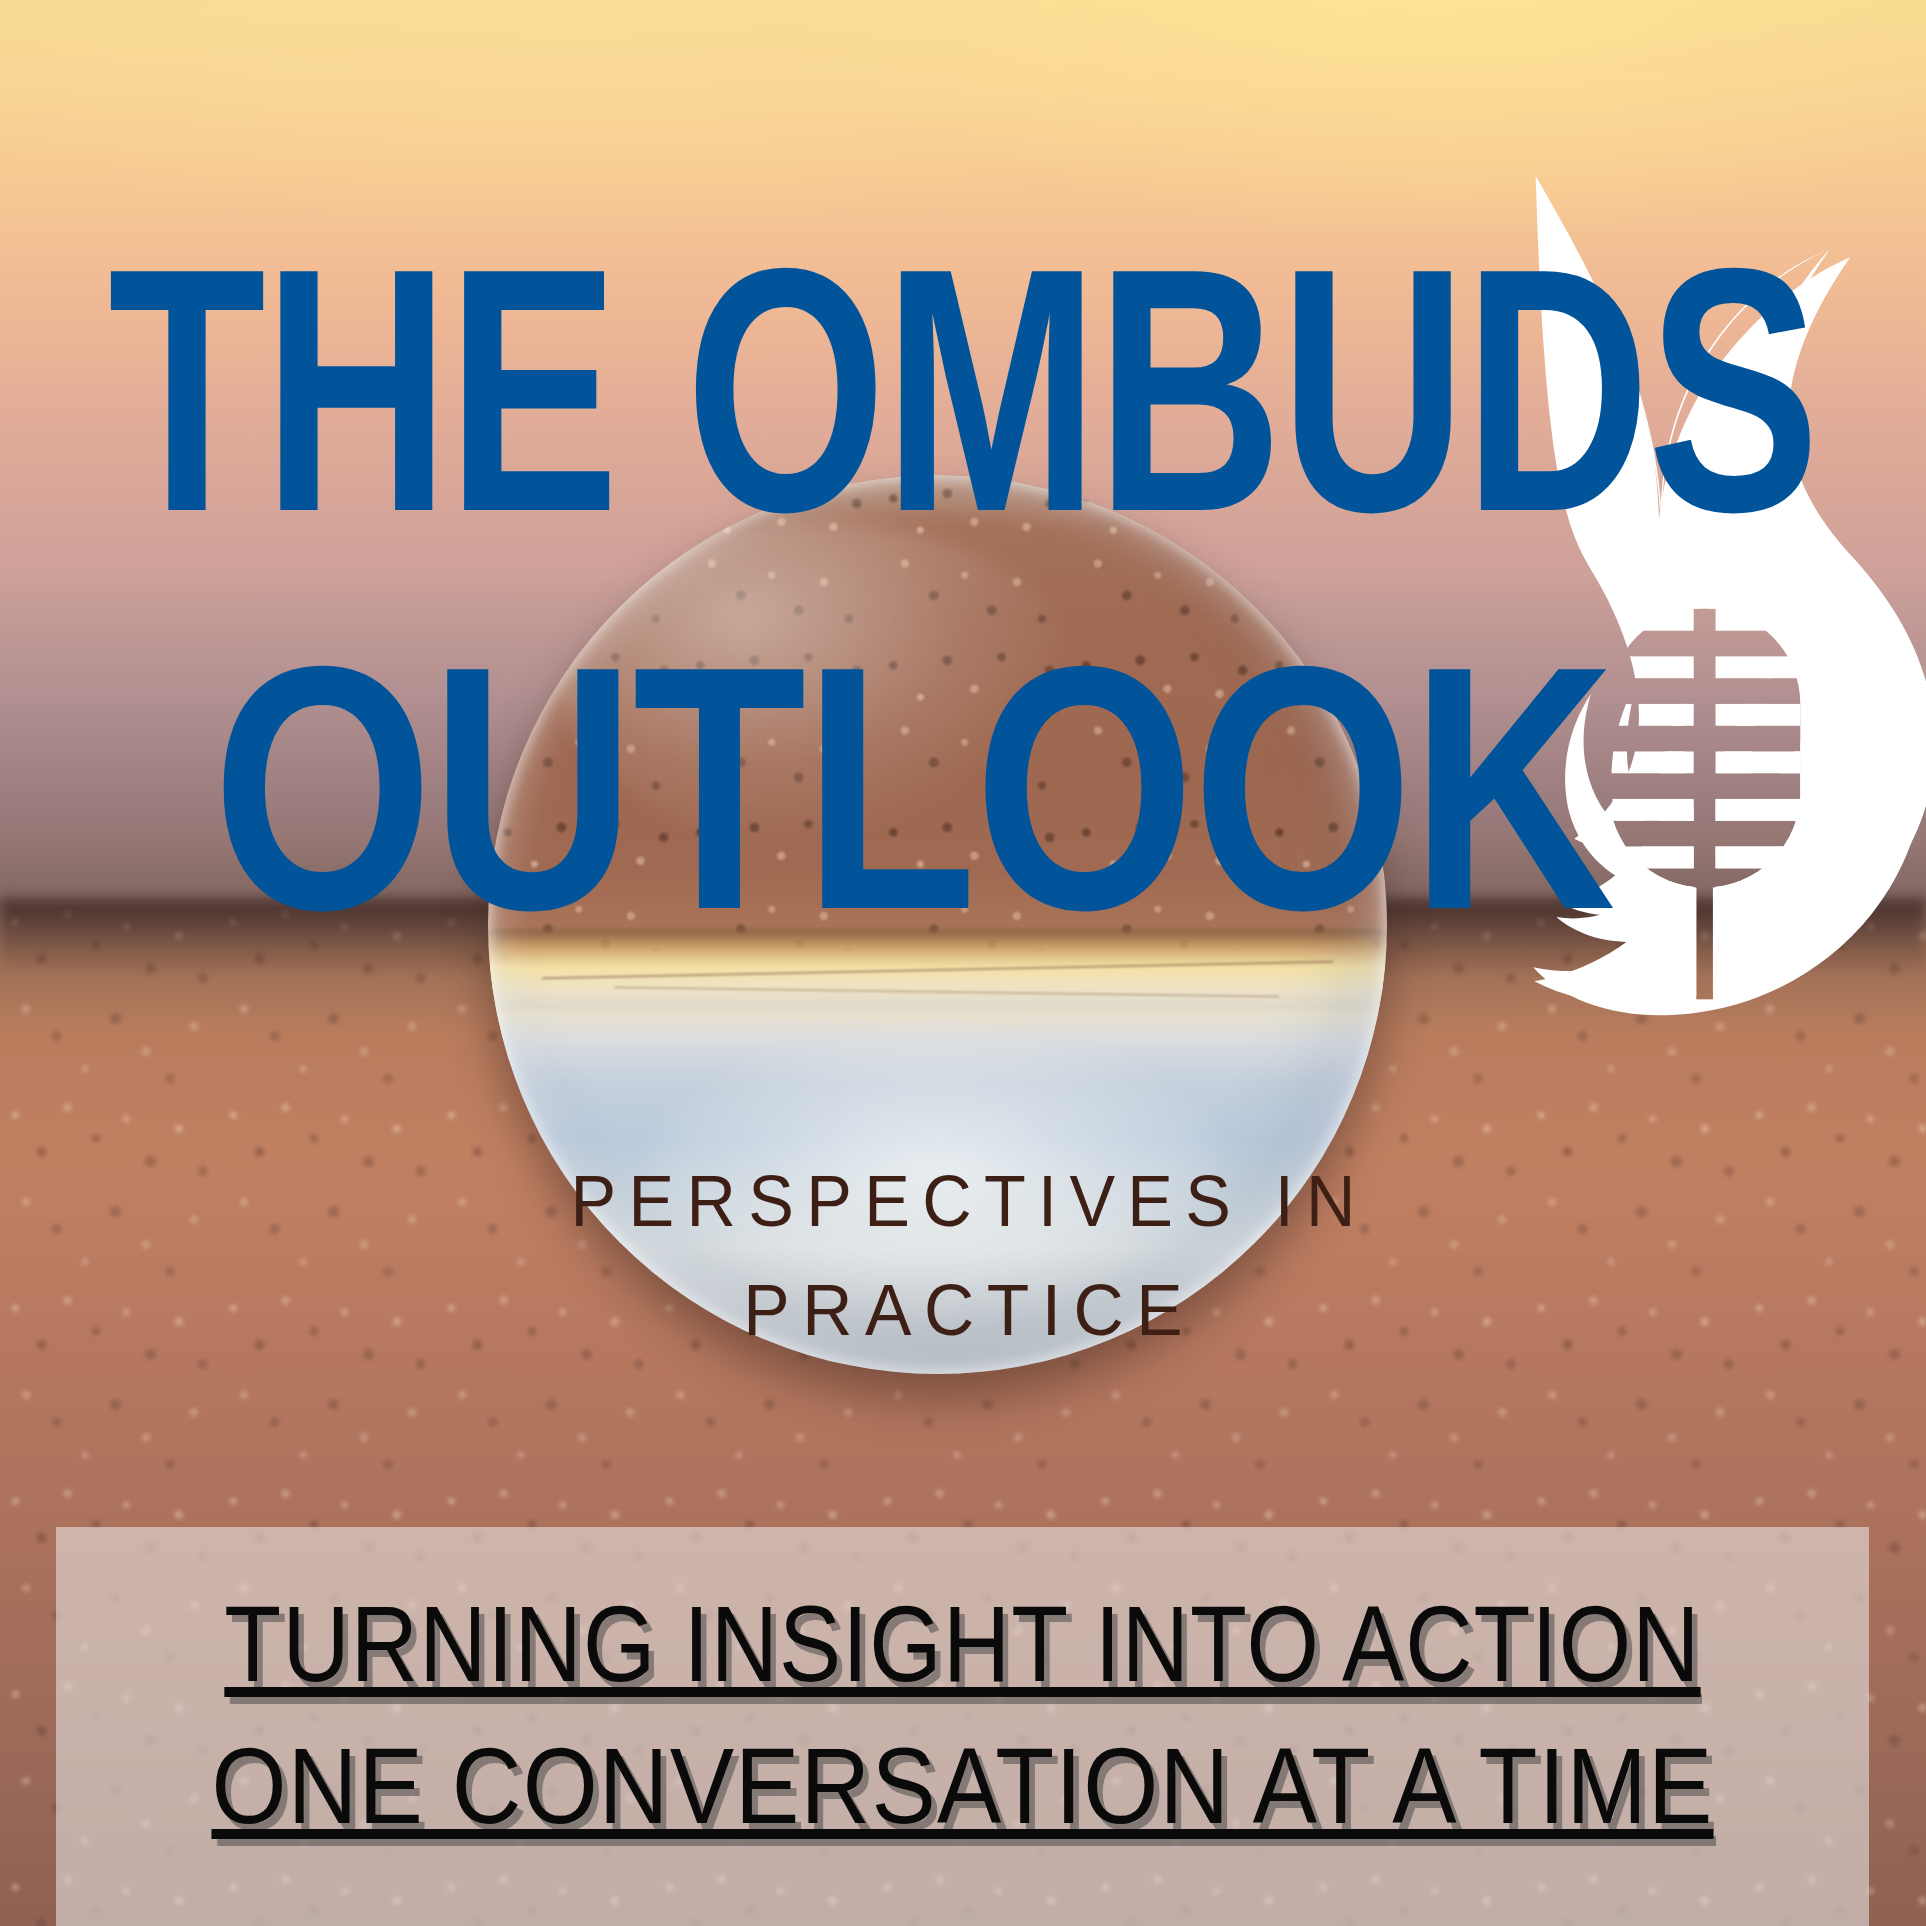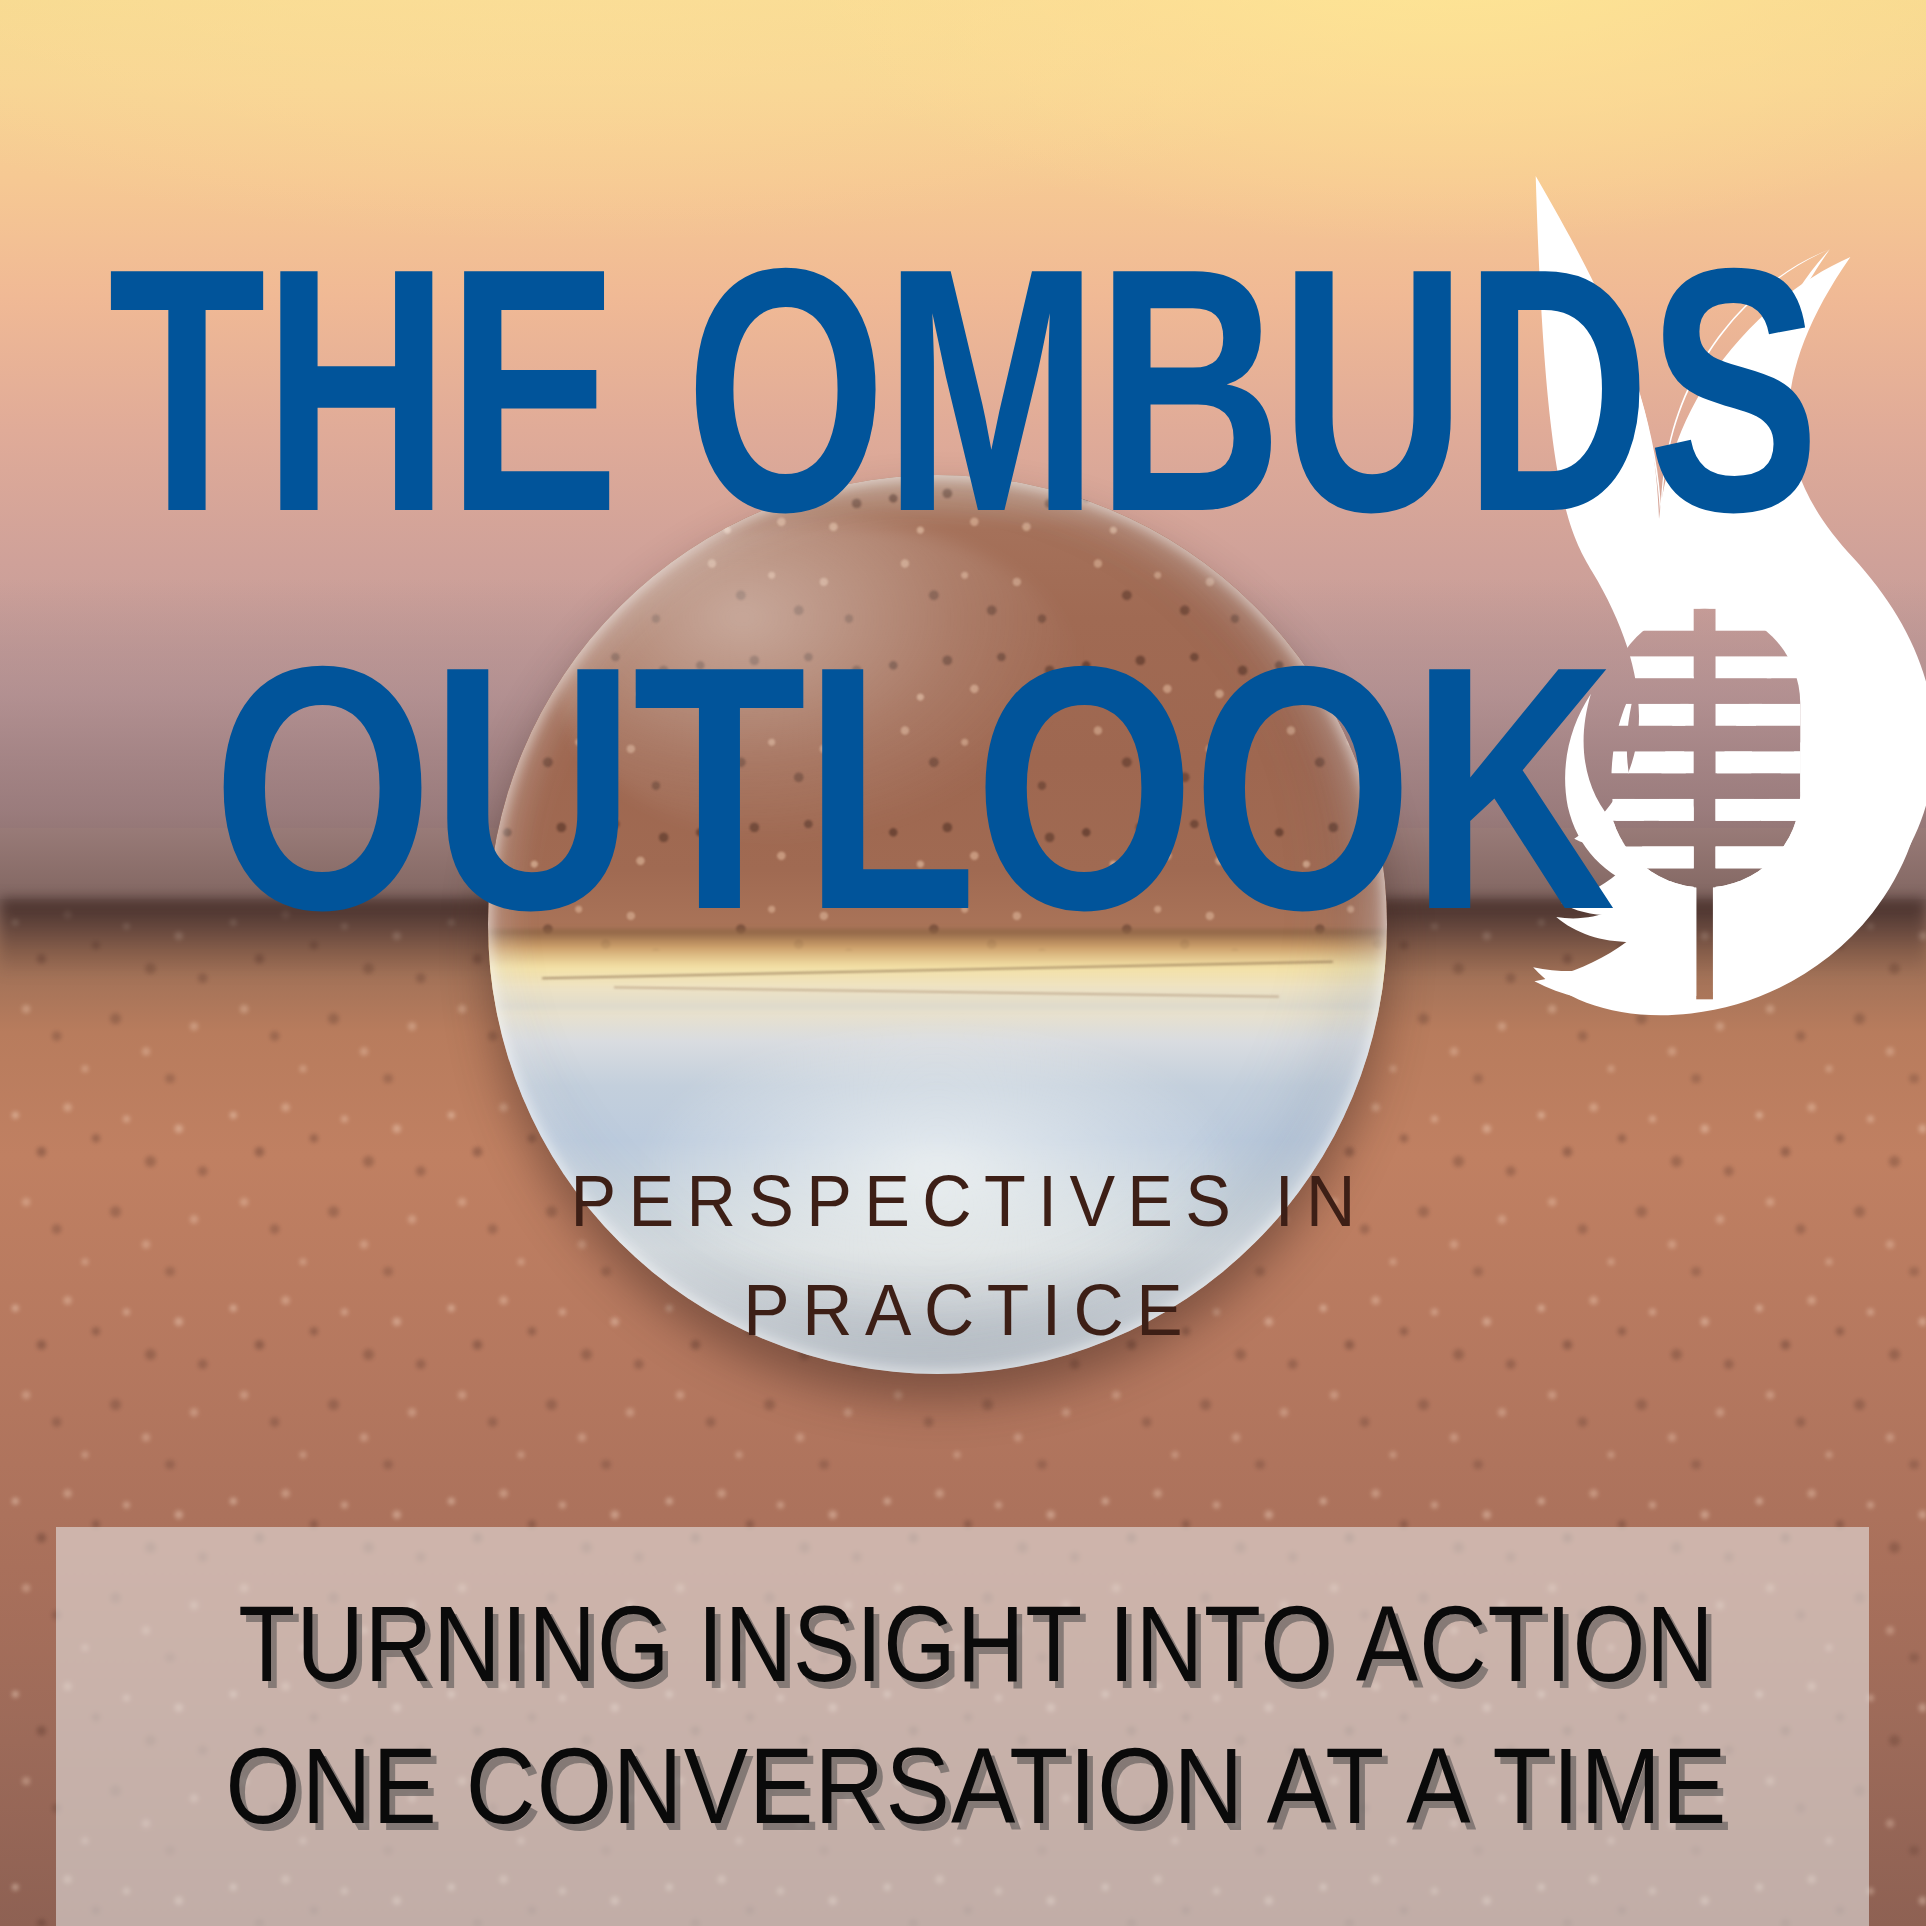--- a/index.html
+++ b/index.html
@@ -222,30 +222,31 @@
 
   
   .tagline-banner{
     position:absolute;
     left:56px; top:1527px; width:1813px; height:399px;
     background:rgba(233,233,233,.56);
     backdrop-filter:blur(1.3px);
   }
   .tagline{
     position:absolute;
-    left:14px; top:46px; width:100%;
+    left:0; top:46px; width:100%;
     text-align:center;
     color:#0a0a0a;
     font-family:"Liberation Sans Narrow","Liberation Sans", sans-serif;
     font-weight:400;
     font-size:107px;
     line-height:1.33;
     letter-spacing:1.3px;
     text-shadow:6.4px 7px 0 rgba(70,70,70,.52);
     white-space:nowrap;
+    text-decoration:underline;
   }
   .tagline span{ display:block; transform:scaleX(.92); }
 </style>
 </head>
 <body>
 
 <div id="cover">
 
   <div class="bg-sky"></div>
   <div class="bg-haze"></div>

